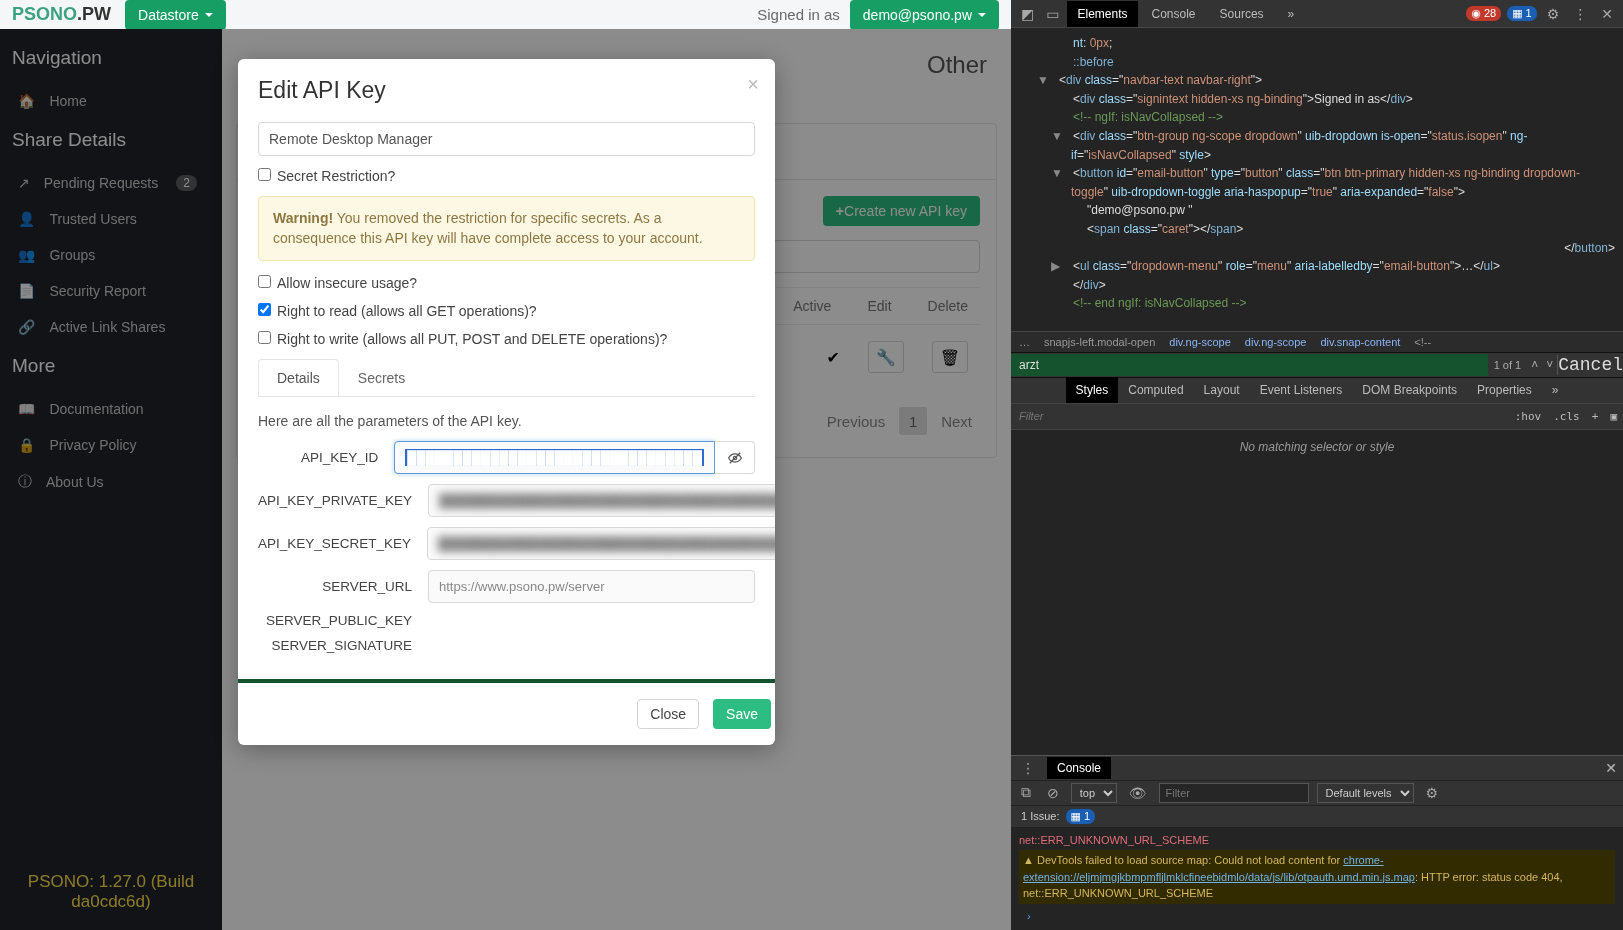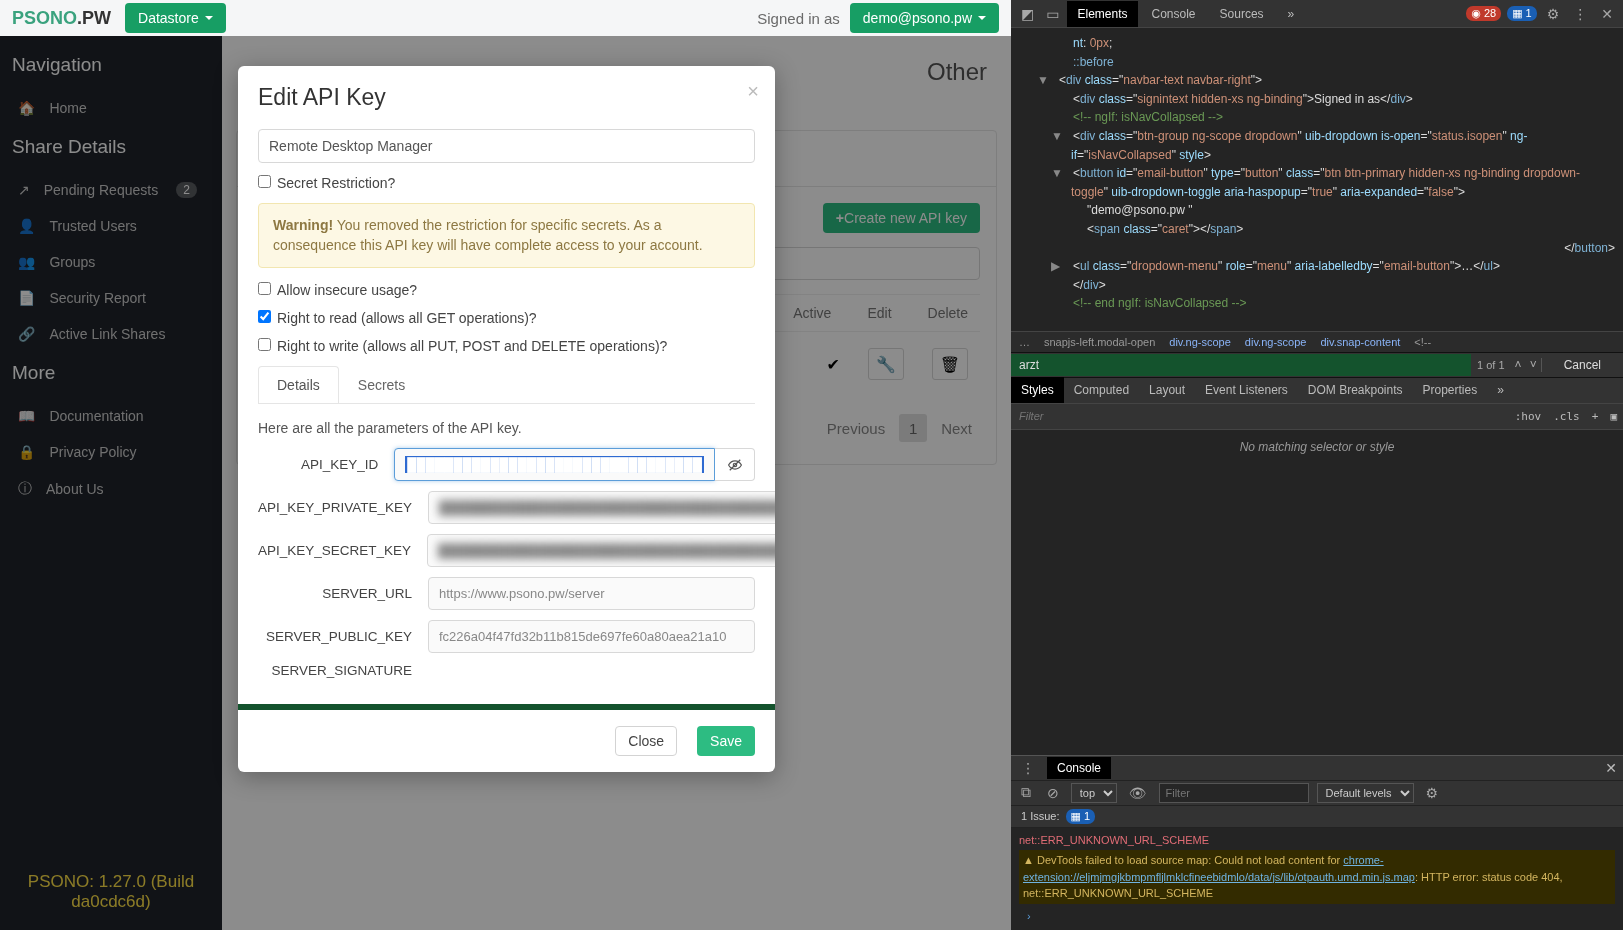--- a/index.html
+++ b/index.html
@@ -1,18 +1,18 @@
 <!DOCTYPE html>
 <html><head>
 <meta charset="utf-8">
 <style>
 * { margin: 0; padding: 0; box-sizing: border-box; font-family: "Helvetica Neue", Helvetica, Arial, sans-serif; }
 body { background: #fff; width: 1623px; height: 930px; overflow: hidden; display: flex; }
 .app { width: 1011px; position: relative; display: flex; flex-direction: column; background: #f5f6f7; }
-.topbar { height: 36px; background: #f5f6f7; display: flex; align-items: center; padding: 12px 12px; }
+.topbar { height: 29px; background: #f5f6f7; display: flex; align-items: center; padding: 12px 12px; }
 .logo { font-weight: bold; font-size: 18px; margin-right: 14px; }
 .logo .p1 { color: #3aa27e; }
 .logo .p2 { color: #333; }
 .btn { display: inline-flex; align-items: center; padding: 6px 12px; border-radius: 4px; font-size: 14px; cursor: pointer; border: 1px solid transparent; }
 .btn-success { background: #2dbc82; color: #fff; }
 .btn-success-dark { background: #179e64; color: #fff; }
 .caret { display: inline-block; width: 0; height: 0; margin-left: 6px; border-left: 4px solid transparent; border-right: 4px solid transparent; border-top: 4px solid #fff; }
 .spacer { flex: 1; }
 .signed { color: #6a6a6a; font-size: 15px; margin-right: 10px; }
 .main { flex: 1; display: flex; position: relative; }
@@ -54,21 +54,21 @@
 .desc { font-size: 14px; color: #555; margin: 16px 0 12px; }
 .field { display: flex; align-items: center; margin-bottom: 10px; }
 .field label { width: 170px; text-align: right; font-size: 13.5px; color: #444; padding-right: 16px; }
 .field .igrp { flex: 1; display: flex; }
 .field .ival { flex: 1; border: 1px solid #d8d8d8; border-radius: 4px 0 0 4px; padding: 8px 10px; font-size: 13px; color: #888; background: #fafafa; overflow:hidden; white-space:nowrap;}
 .field .ival.sel { border-color:#5b9dd9; box-shadow:0 0 4px rgba(91,157,217,0.5); }
 .field .ival .blur { filter: blur(4px); user-select:none;}
 .field .hilite { background:#2e6ad1; color:#fff; padding:1px 2px;}
 .field .eye { border: 1px solid #d8d8d8; border-left: none; border-radius: 0 4px 4px 0; width: 40px; display: flex; align-items: center; justify-content: center; background: #fff; cursor:pointer; }
 .field .ival.single { border-radius:4px; }
-.modal-foot { border-top: 6px solid #14532d; padding: 16px 20px; display: flex; justify-content: flex-end; gap: 20px; }
+.modal-foot { border-top: 4px solid #14532d; padding: 16px 4px; display: flex; justify-content: flex-end; gap: 14px; }
 .btn-default { background: #fff; color: #444; border: 1px solid #d3d3d3; }
 .btn-primary { background: #2dbc82; color: #fff; }
 
 
 .devtools { flex: 1; background: #242424; color: #ddd; font-family: Menlo, Consolas, monospace; font-size: 12px; display: flex; flex-direction: column; min-width:0;}
 .dt-tabbar { background: #333; display: flex; align-items: center; height: 28px; padding: 0 6px; gap: 4px; border-bottom: 1px solid #444; }
 .dt-tab { padding: 6px 10px; color: #bbb; cursor: pointer; font-family: Arial; font-size:12px;}
 .dt-tab.active { background: #000; color: #fff; }
 .dt-tabbar .rr { margin-left:auto; display:flex; align-items:center; gap:6px;}
 .pill { padding:1px 5px; border-radius:7px; font-size:11px;}
@@ -85,23 +85,23 @@
 .dom .arrow { color:#888; margin-right:2px; display:inline-block; width:10px;}
 
 .crumbs { background: #2b2b2b; padding: 4px 8px; color: #8ab4f8; font-size: 11px; border-top:1px solid #444; display:flex; gap:14px; white-space:nowrap; overflow:hidden;}
 .crumbs span { color:#999;}
 .crumbs .sel { color:#8ab4f8;}
 
 .searchbar { background: #333; display: flex; align-items: center; height: 26px; border-top:1px solid #111; border-bottom:1px solid #111;}
 .searchbar input { flex:1; background: #14532d; border: none; color: #ddd; padding: 4px 8px; font-size:12px; outline:none;}
 .searchbar .cnt { color:#aaa; font-size:11px; padding:0 6px;}
 .searchbar .nav { color:#aaa; padding:0 4px; cursor:pointer;}
-.searchbar .cancel { color:#ddd; padding:0 22px; cursor:pointer; border-left:1px solid #555; font-size:12px;}
-
-.styles-hdr { background: #333; display: flex; align-items: center; height: 26px; border-bottom:1px solid #444; font-family:Arial; font-size:12px;}
+.searchbar .cancel { color:#ddd; padding:0 0; cursor:pointer; border-left:1px solid #555; font-size:18px;font-family:Liberation Mono, monospace;}
+
+.styles-hdr { background: #333; display: flex; align-items: center; height: 26px; border-bottom:1px solid #444; font-family:Arial; font-size:12px;justify-content:center;}
 .styles-hdr .st { padding:6px 10px; color:#bbb; cursor:pointer;}
 .styles-hdr .st.active { background:#000; color:#fff;}
 .filterbar { background:#333; display:flex; align-items:center; height:26px; border-bottom:1px solid #444;}
 .filterbar input { flex:1; background:#333; border:none; color:#888; padding:4px 8px; font-size:11px; font-style:italic; outline:none;}
 .filterbar .hov { color:#bbb; font-size:11px; padding:0 6px; font-family:monospace;}
 .nosel { text-align:center; padding:10px; color:#999; font-style:italic; font-size:12px; font-family:Arial;}
 .darkfill { flex:1; background:#242424;}
 
 .console-wrap { border-top:1px solid #555;}
 .console-hdr { background:#333; display:flex; align-items:center; height:24px; padding:0 6px; gap:8px; font-family:Arial; font-size:12px;}
@@ -281,23 +281,20 @@
               </div>
             </div>
             <div class="field">
               <label>SERVER_URL</label>
               <div class="igrp">
                 <div class="ival single">https://www.psono.pw/server</div>
               </div>
             </div>
             <div class="field">
               <label>SERVER_PUBLIC_KEY</label>
-              <div class="igrp">
-                <div class="ival single">fc226a04f47fd32b11b815de697fe60a80aea21a10</div>
-              </div>
             </div>
             <div class="field">
               <label>SERVER_SIGNATURE</label>
             </div>
           </div>
       </div>
       <div class="modal-foot">
         <span class="btn btn-default">Close</span>
         <span class="btn btn-primary">Save</span>
       </div>

